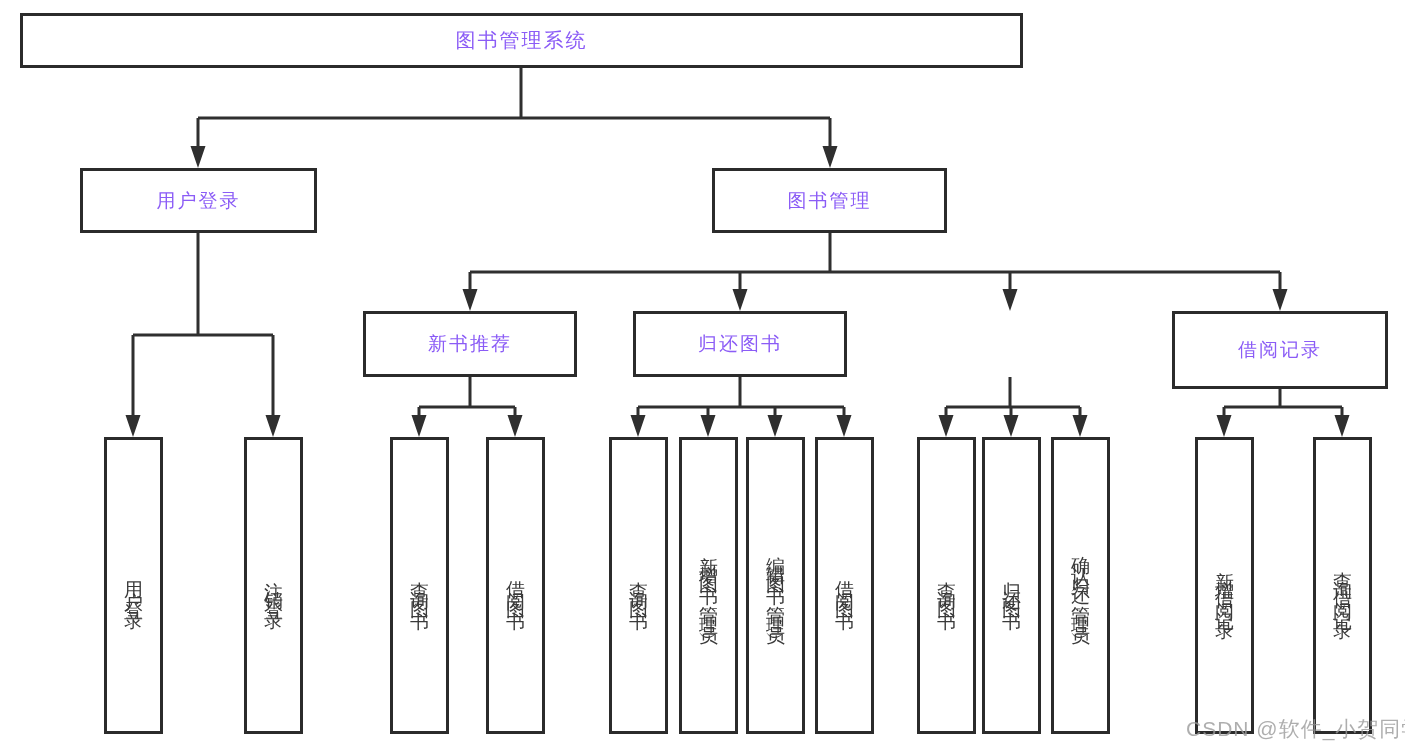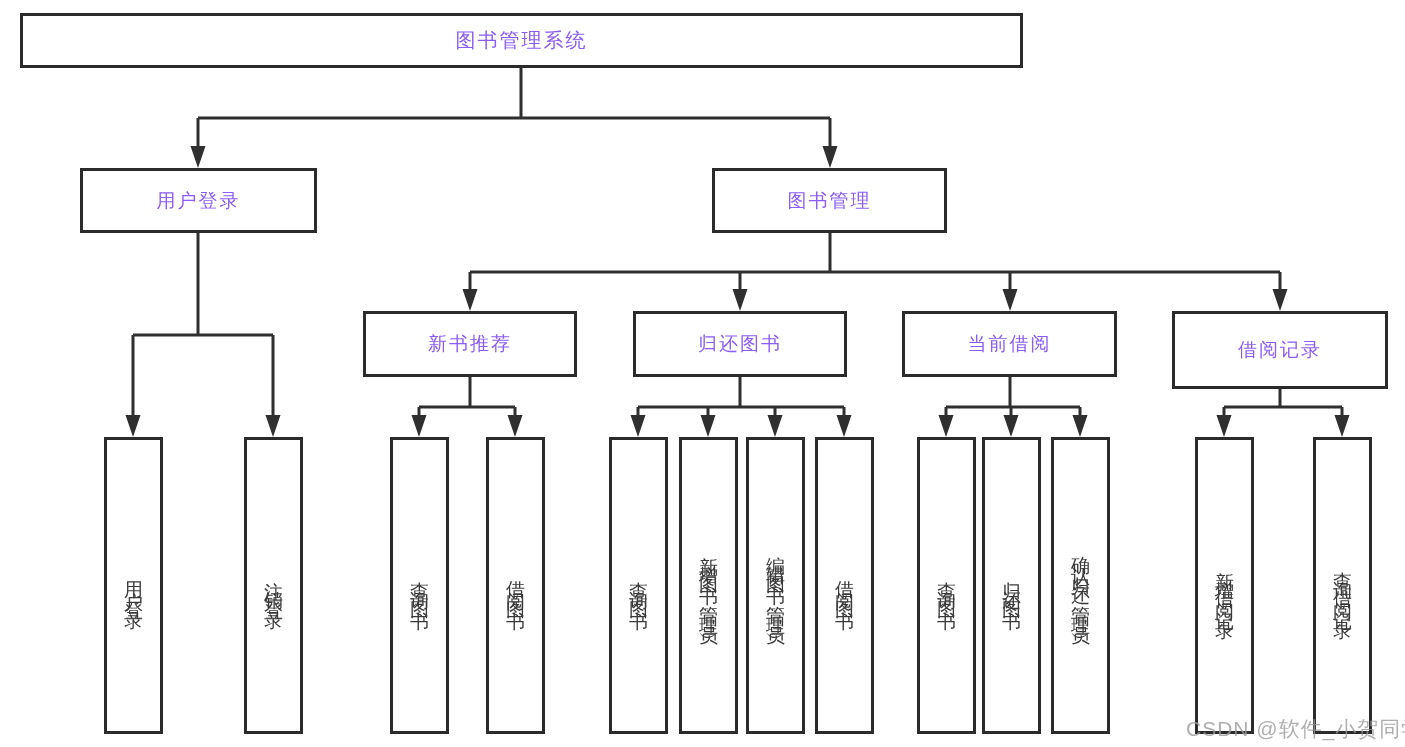--- a/index.html
+++ b/index.html
@@ -104,23 +104,20 @@
   <div class="node hnode" style="left:712px; top:168px; width:235px; height:65px;">
     <span>图书管理</span>
   </div>
 
   <div class="node hnode" style="left:363px; top:311px; width:214px; height:66px;">
     <span>新书推荐</span>
   </div>
   <div class="node hnode" style="left:633px; top:311px; width:214px; height:66px;">
     <span>归还图书</span>
   </div>
-  <div class="node hnode" style="left:902px; top:311px; width:215px; height:66px;">
-    <span>当前借阅</span>
-  </div>
   <div class="node hnode" style="left:1172px; top:311px; width:216px; height:78px;">
     <span>借阅记录</span>
   </div>
 
   <div class="node vnode" style="left:104px;">
     <span>用户登录</span>
   </div>
   <div class="node vnode" style="left:244px;">
     <span>注销登录</span>
   </div>

